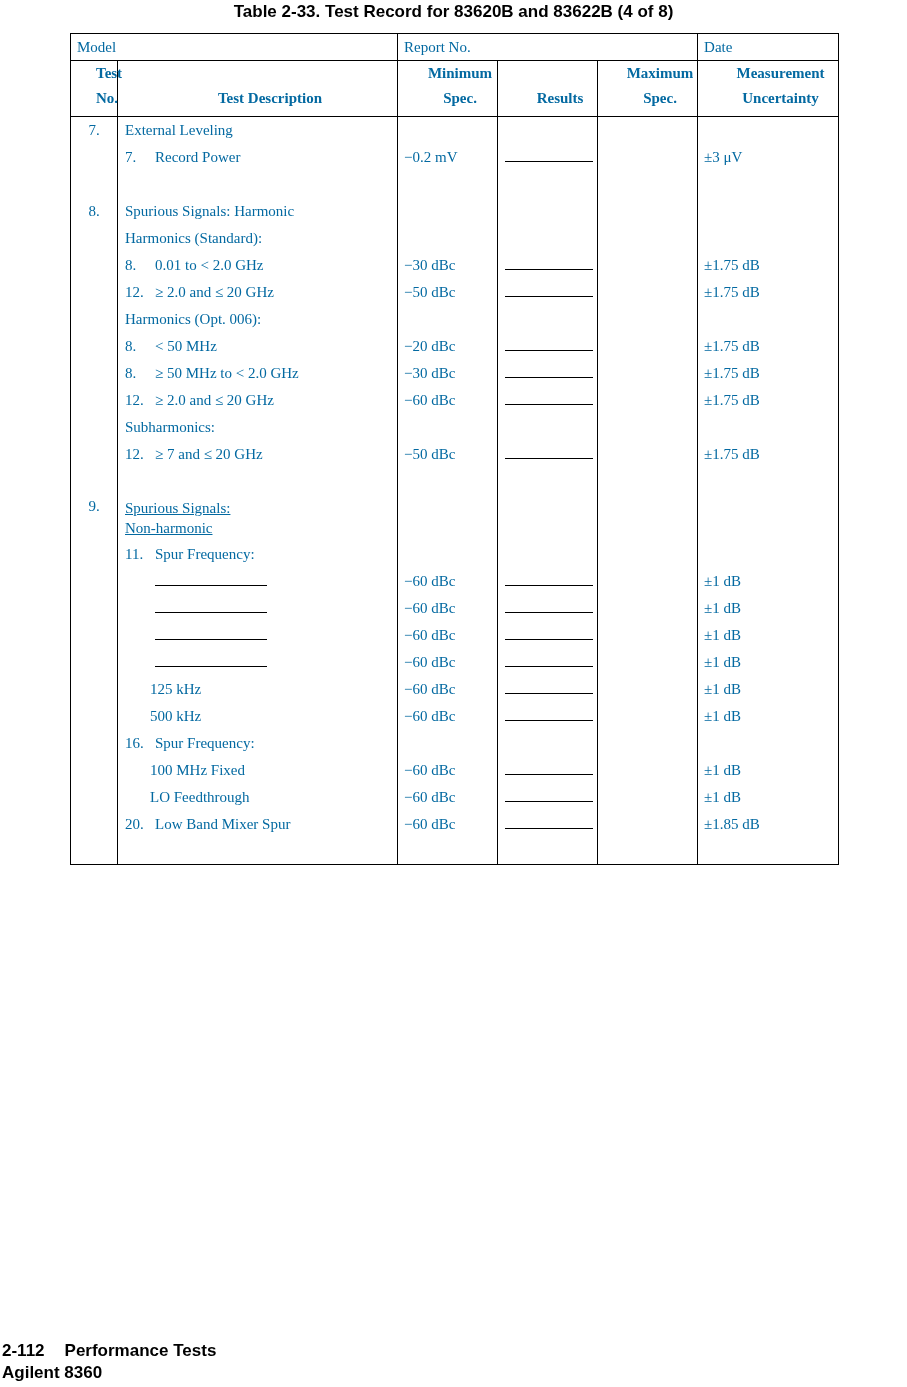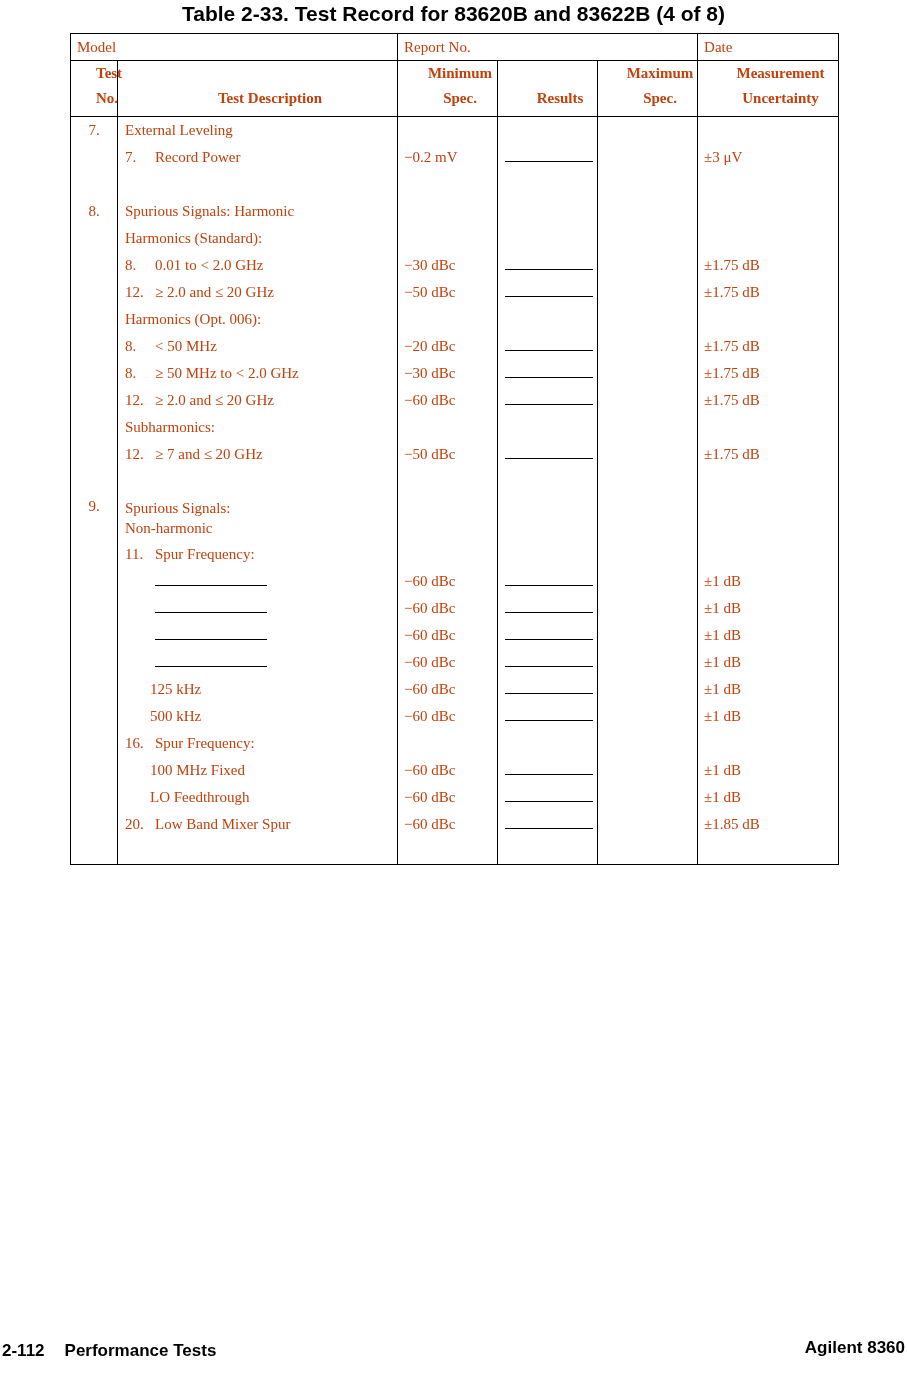--- a/index.html
+++ b/index.html
@@ -5,58 +5,59 @@
   * { margin:0; padding:0; box-sizing:border-box; }
   html,body { background:#ffffff; }
   body {
     width:907px; height:1387px; position:relative;
     color:#111; font-family:"Liberation Serif", serif;
     overflow:hidden;
   }
   .page-title {
     position:absolute; top:2px; left:0; width:100%;
     text-align:center; font-family:"Liberation Sans", sans-serif;
-    font-weight:bold; font-size:21px; color:#000;
+    font-weight:bold; font-size:17px; color:#000;
   }
   table.record {
     position:absolute; left:70px; top:33px; width:768px;
     border-collapse:collapse; table-layout:fixed;
-    font-size:15px; color:#c2410c;
+    font-size:15px; color:#0369a1;
     border:1.5px solid #000;
   }
   th, td { border-left:1px solid #000; border-right:1px solid #000; }
   th.info {
     font-weight:normal; text-align:left; height:27px;
     padding:2px 6px; vertical-align:middle; font-size:15px;
     border-bottom:1px solid #000;
   }
   th.colhead {
     font-weight:bold; text-align:center; height:55px;
     vertical-align:bottom; padding-bottom:5px;
     border-bottom:1px solid #000;
     padding-left:25px;
   }
   th.colhead div { line-height:25px; }
   tbody td { height:27px; vertical-align:middle; padding:0; }
   td.c1 { text-align:center; }
   td.c2 { padding-left:7px; }
   td.c3, td.c5, td.c6 { padding-left:6px; }
   tr.double td { height:46px; vertical-align:top; padding-top:3px; }
-  tr.double td.c2 { line-height:20px; }
+  tr.double td.c2 { line-height:20px;text-decoration:underline; }
   .num { display:inline-block; width:30px; }
   .indent { margin-left:25px; }
   .line { display:inline-block; height:14px; border-bottom:1px solid #000; }
   .desc-line { width:112px; margin-left:30px; }
   .res-line { width:88px; margin-left:7px; }
   .footer {
     position:absolute; left:0; right:0; top:1338px;
     font-family:"Liberation Sans", sans-serif; font-weight:bold;
     font-size:17px; color:#000;
     display:flex; justify-content:space-between; align-items:flex-start;
     padding:0 2px;
+    flex-direction:column;
   }
   .f-left { display:flex; align-items:flex-start; }
   .f-page { margin-right:20px; line-height:25px; }
   .f-lines div { line-height:25px; }
 </style>
 </head>
 <body>
 
 <div class="page-title">Table 2-33. Test Record for 83620B and 83622B (4 of 8)</div>
 

